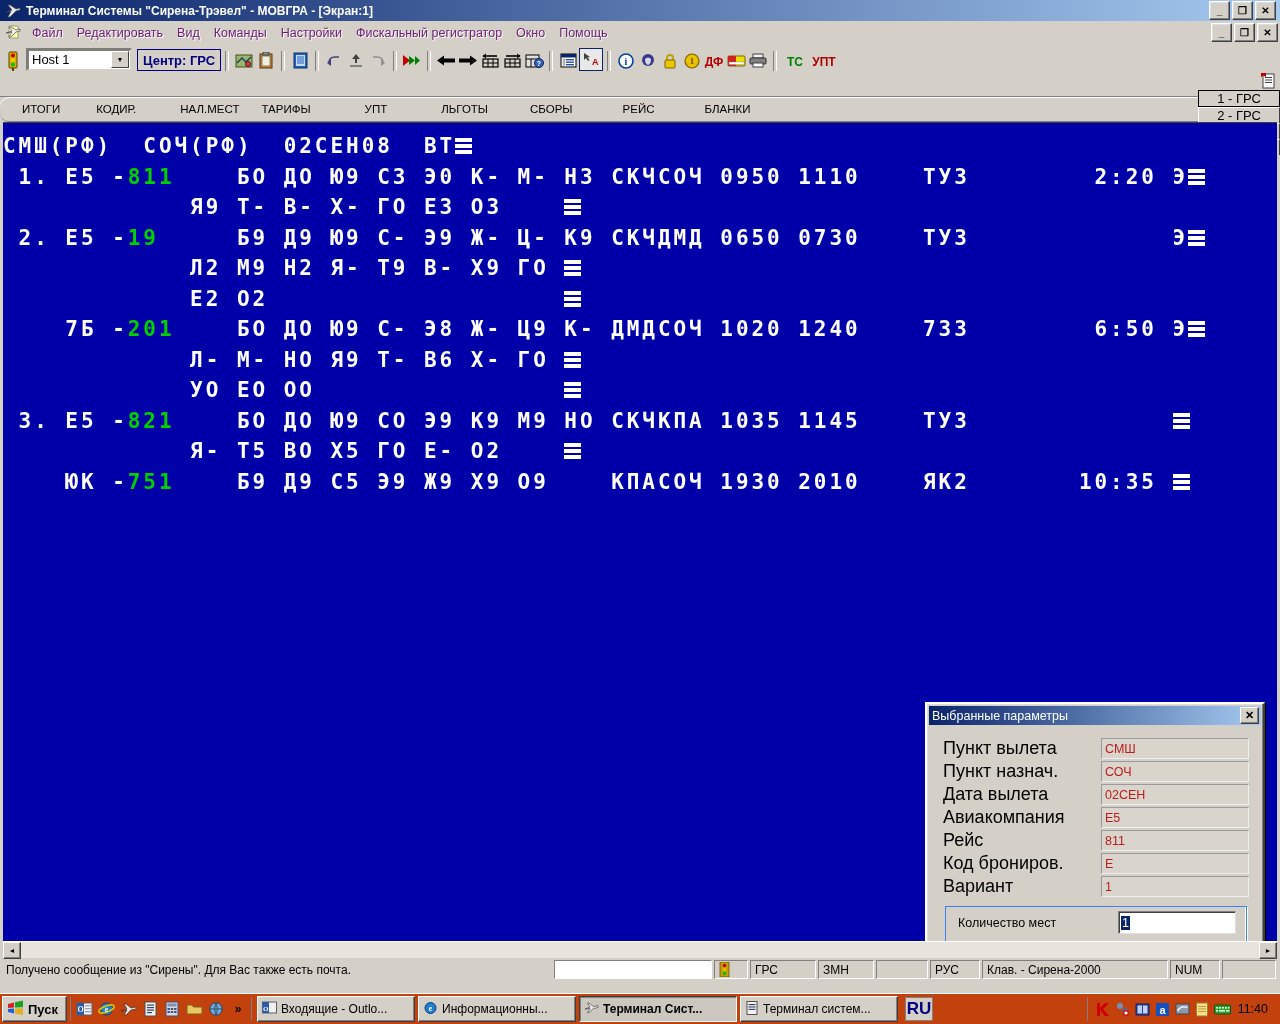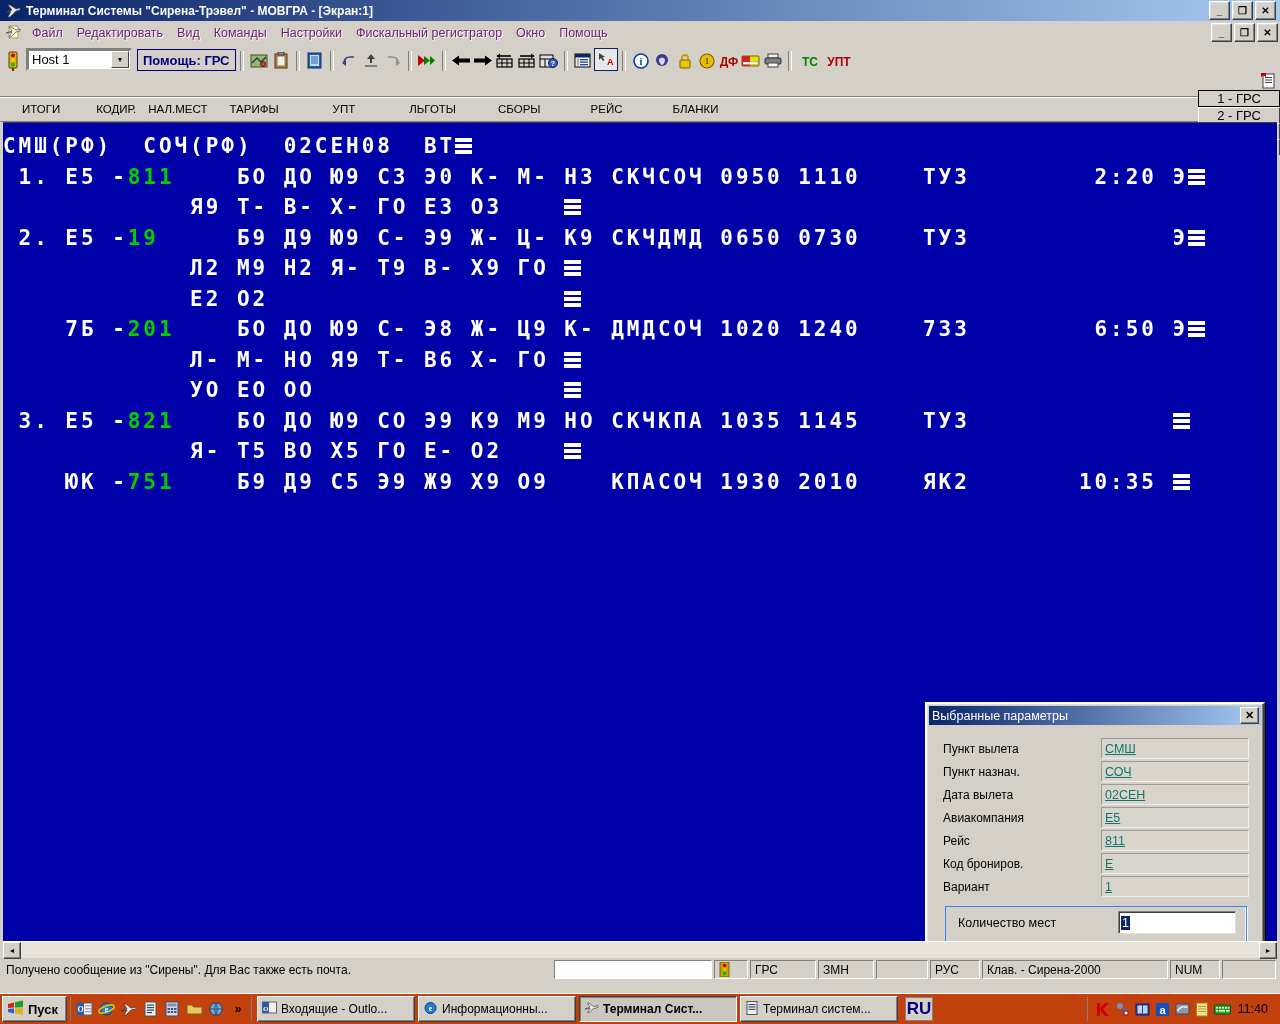--- a/index.html
+++ b/index.html
@@ -86,20 +86,21 @@
     border:1px solid #000;height:22px;font-weight:normal;
     background:#d4d0c8;
   }
   .tabrow .tailbar{flex:1;border-left:1px solid #fff;height:21px;}
 
   
   .fnrow{
     height:24px;display:flex;align-items:center;
     background:#d4d0c8;border-bottom:1px solid #808080;
     box-shadow:inset 0 1px 0 #fff;
+    border-radius:9px;
   }
   .fnitem{font-size:11.5px;color:#000;padding:0 6px;white-space:nowrap;}
 
   
   .terminal{
     position:relative;
     background:#0000a8;
     width:1274px;height:818px;margin:0 3px;
     border-top:1px solid #404040;
     overflow:hidden;
@@ -141,25 +142,25 @@
   .dlg-title .t{flex:1;}
   .dlg-close{
     width:17px;height:15px;background:#d4d0c8;margin-right:2px;
     border:1px solid #fff;border-right-color:#404040;border-bottom-color:#404040;
     box-shadow:inset -1px -1px 0 #808080;
     display:flex;align-items:center;justify-content:center;
     font-size:11px;font-weight:bold;color:#000;
   }
   .dlg-body{padding:10px 14px 0 16px;}
   .frow{display:flex;align-items:center;height:23px;}
-  .frow .lb{width:158px;font-size:12px;color:#000;}
+  .frow .lb{width:158px;font-size:18px;color:#000;}
   .fval{
     flex:1;height:19px;background:#d9d5cd;
     border:1px solid #9a9a9a;border-right-color:#efefef;border-bottom-color:#efefef;
-    font-size:12.5px;display:flex;align-items:center;padding-left:3px;color:#0f766e;text-decoration:underline;
+    font-size:12.5px;display:flex;align-items:center;padding-left:3px;color:#b91c1c;
   }
   .group{
     margin:8px 2px 0 2px;border:1px solid #3b82f6;
     box-shadow:inset -1px -1px 0 #fff, 1px 1px 0 #fff;
     padding:1px 10px 9px 12px;
   }
   .grow{display:flex;align-items:center;height:29px;}
   .grow .lb{width:160px;font-size:12.5px;color:#000;}
   .ginput{
     flex:1;height:21px;background:#fff;
@@ -291,21 +292,21 @@
         <circle cx="6" cy="4.5" r="2" fill="#c00000"></circle>
         <circle cx="6" cy="9" r="2" fill="#f0d000"></circle>
         <circle cx="6" cy="13.5" r="2" fill="#00c000"></circle>
         <rect x="5" y="17" width="2" height="3" fill="#604000"></rect>
       </svg>
     </span>
     <span class="hostsel">
       <span class="lbl">Host 1</span>
       <span class="arrow">▼</span>
     </span>
-    <span class="centerbox">Помощь: ГРС</span>
+    <span class="centerbox">Центр: ГРС</span>
     <span class="tb-sep"></span>
     <span class="tb-icon">
       <svg width="18" height="16" viewBox="0 0 18 16">
           <rect x="1" y="2" width="16" height="12" fill="#9ab86a" stroke="#405020"></rect>
           <path d="M2 10 L7 5 L11 9 L16 4" stroke="#204060" fill="none" stroke-width="1.5"></path>
           <circle cx="13" cy="11" r="2.5" fill="#d04040" stroke="#601010"></circle>
         </svg>
     </span>
     <span class="tb-icon">
       <svg width="16" height="17" viewBox="0 0 16 17">
@@ -485,21 +486,21 @@
     <span class="tab active">1 - ГРС</span>
     <span class="tab">2 - ГРС</span>
     <span class="tab">3 - ГРС</span>
     <span class="tab">4 - ГРС</span>
     <span class="tailbar"></span>
   </div>
 
   <div class="fnrow">
     <span class="fnitem" style="margin-left:16px">ИТОГИ</span>
     <span class="fnitem" style="margin-left:24px">КОДИР.</span>
-    <span class="fnitem" style="margin-left:0">НАЛ.МЕСТ</span>
+    <span class="fnitem" style="margin-left:32px">НАЛ.МЕСТ</span>
     <span class="fnitem" style="margin-left:10px">ТАРИФЫ</span>
     <span class="fnitem" style="margin-left:42px">УПТ</span>
     <span class="fnitem" style="margin-left:42px">ЛЬГОТЫ</span>
     <span class="fnitem" style="margin-left:30px">СБОРЫ</span>
     <span class="fnitem" style="margin-left:38px">РЕЙС</span>
     <span class="fnitem" style="margin-left:38px">БЛАНКИ</span>
   </div>
 
   <div class="terminal">
     <div class="termtext" id="term-lines"><div><span>СМШ(РФ)  СОЧ(РФ)  02СЕН08  ВТ</span><span class="blk"></span></div><div><span> 1. Е5 -</span><span class="grn">811</span><span>    БО ДО Ю9 С3 Э0 К- М- Н3 СКЧСОЧ 0950 1110    ТУ3        2:20 Э</span><span class="blk"></span></div><div><span>            Я9 Т- В- Х- ГО Е3 О3    </span><span class="blk"></span></div><div><span> 2. Е5 -</span><span class="grn">19</span><span>     Б9 Д9 Ю9 С- Э9 Ж- Ц- К9 СКЧДМД 0650 0730    ТУ3             Э</span><span class="blk"></span></div><div><span>            Л2 М9 Н2 Я- Т9 В- Х9 ГО </span><span class="blk"></span></div><div><span>            Е2 О2                   </span><span class="blk"></span></div><div><span>    7Б -</span><span class="grn">201</span><span>    БО ДО Ю9 С- Э8 Ж- Ц9 К- ДМДСОЧ 1020 1240    733        6:50 Э</span><span class="blk"></span></div><div><span>            Л- М- НО Я9 Т- В6 Х- ГО </span><span class="blk"></span></div><div><span>            УО ЕО ОО                </span><span class="blk"></span></div><div><span> 3. Е5 -</span><span class="grn">821</span><span>    БО ДО Ю9 СО Э9 К9 М9 НО СКЧКПА 1035 1145    ТУ3             </span><span class="blk"></span></div><div><span>            Я- Т5 ВО Х5 ГО Е- О2    </span><span class="blk"></span></div><div><span>    ЮК -</span><span class="grn">751</span><span>    Б9 Д9 С5 Э9 Ж9 Х9 О9    КПАСОЧ 1930 2010    ЯК2       10:35 </span><span class="blk"></span></div></div>

